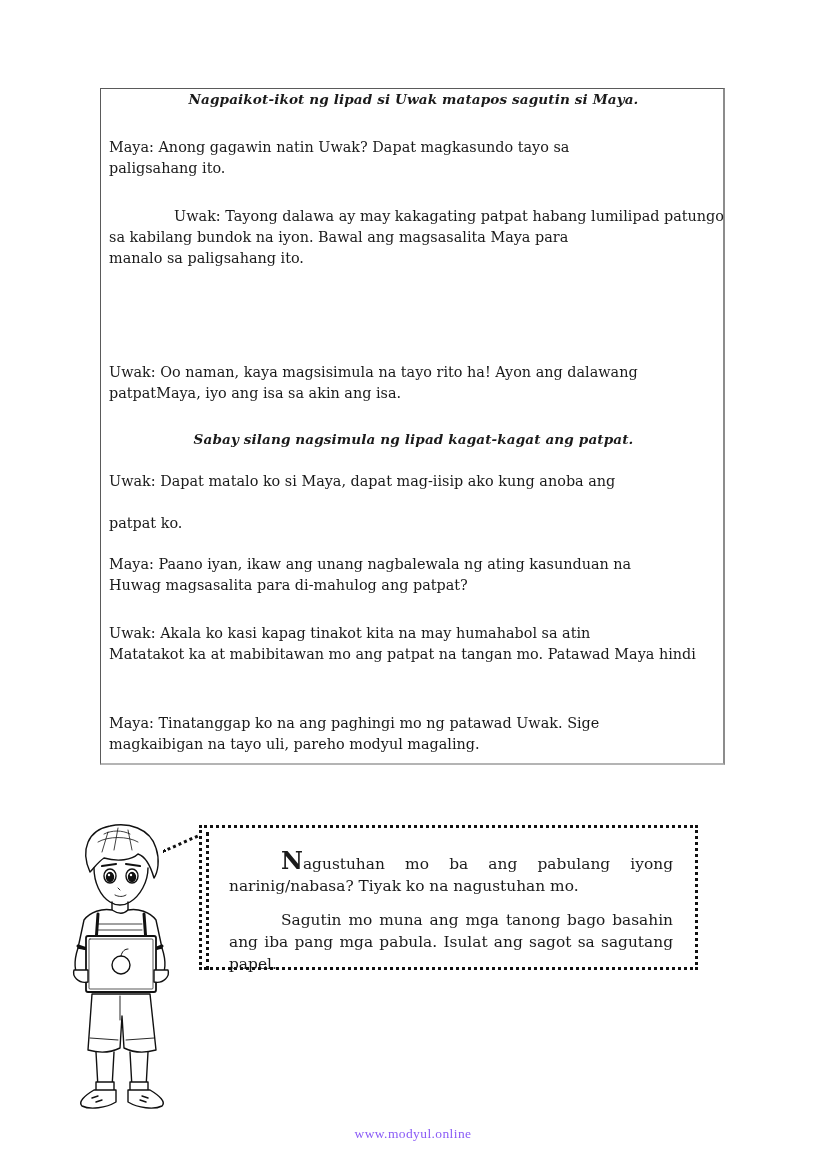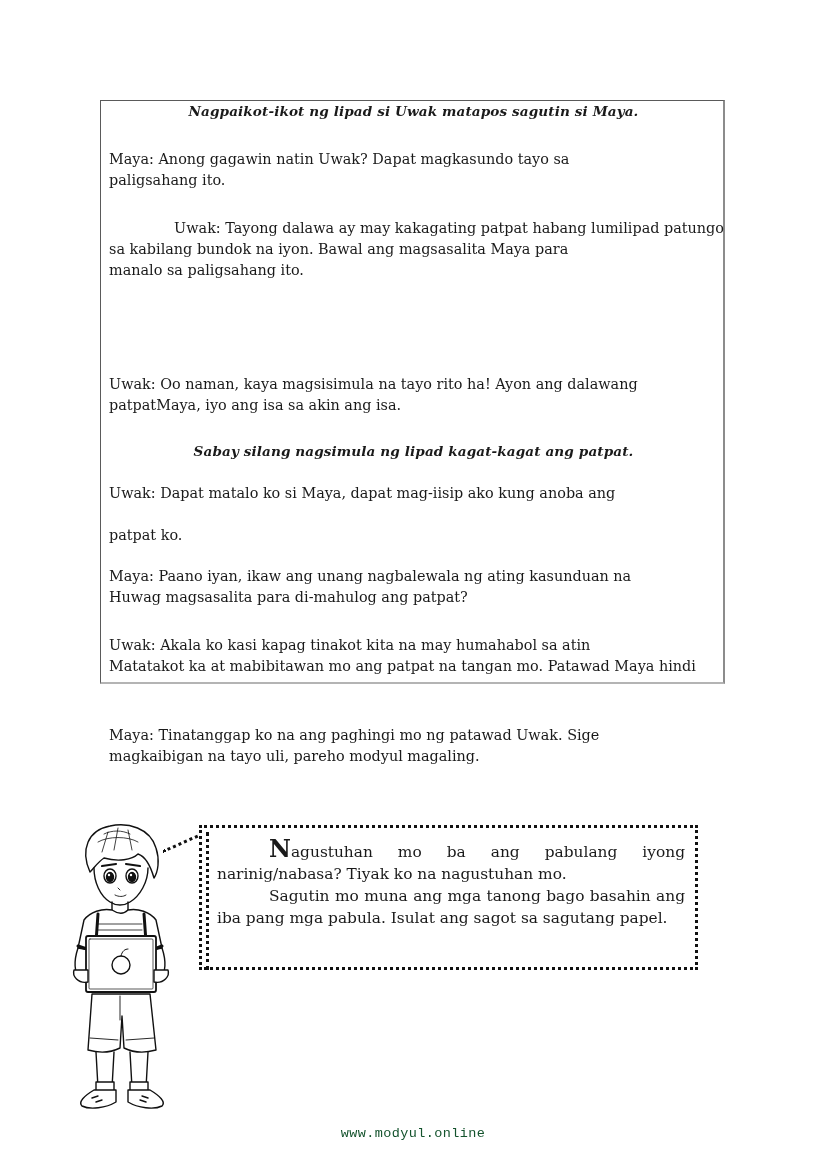--- a/index.html
+++ b/index.html
@@ -11,23 +11,23 @@
       width: 826px;
       height: 1169px;
       position: relative;
       overflow: hidden;
       font-family: "DejaVu Serif", "Liberation Serif", serif;
       color: #1a1a1a;
     }
     .story-box {
       position: absolute;
       left: 100px;
-      top: 100px;
+      top: 88px;
       width: 625px;
-      height: 584px;
+      height: 677px;
       border-top: 1px solid #5a5a5a;
       border-left: 1px solid #5a5a5a;
       border-right: 2px solid #8c8c8c;
       border-bottom: 2px solid #b4b4b4;
       box-sizing: border-box;
     }
     .stage {
       position: absolute;
       left: 0;
       width: 625px;
@@ -79,41 +79,41 @@
     .callout-text {
       position: absolute;
       left: 217px;
       top: 838px;
       width: 468px;
       font-size: 15.4px;
       line-height: 22px;
       text-align: justify;
     }
     .callout-text p {
-      margin: 0;
+      margin: 12px;
       text-indent: 52px;
       text-align-last: auto;
     }
     .callout-text p.first {
       text-align-last: auto;
     }
     .dropcap {
       font-weight: bold;
       font-size: 24px;
       line-height: 22px;
     }
     .footer {
       position: absolute;
       left: 0;
       width: 826px;
       top: 1126px;
       text-align: center;
-      font-family: Liberation Mono, monospace;
+      font-family: Liberation Serif, serif;
       font-size: 13.5px;
-      color: #14532d;
+      color: #8b5cf6;
       letter-spacing: 0.4px;
     }
     .boy {
       position: absolute;
       left: 58px;
       top: 820px;
       width: 130px;
       height: 292px;
     }
   </style>

